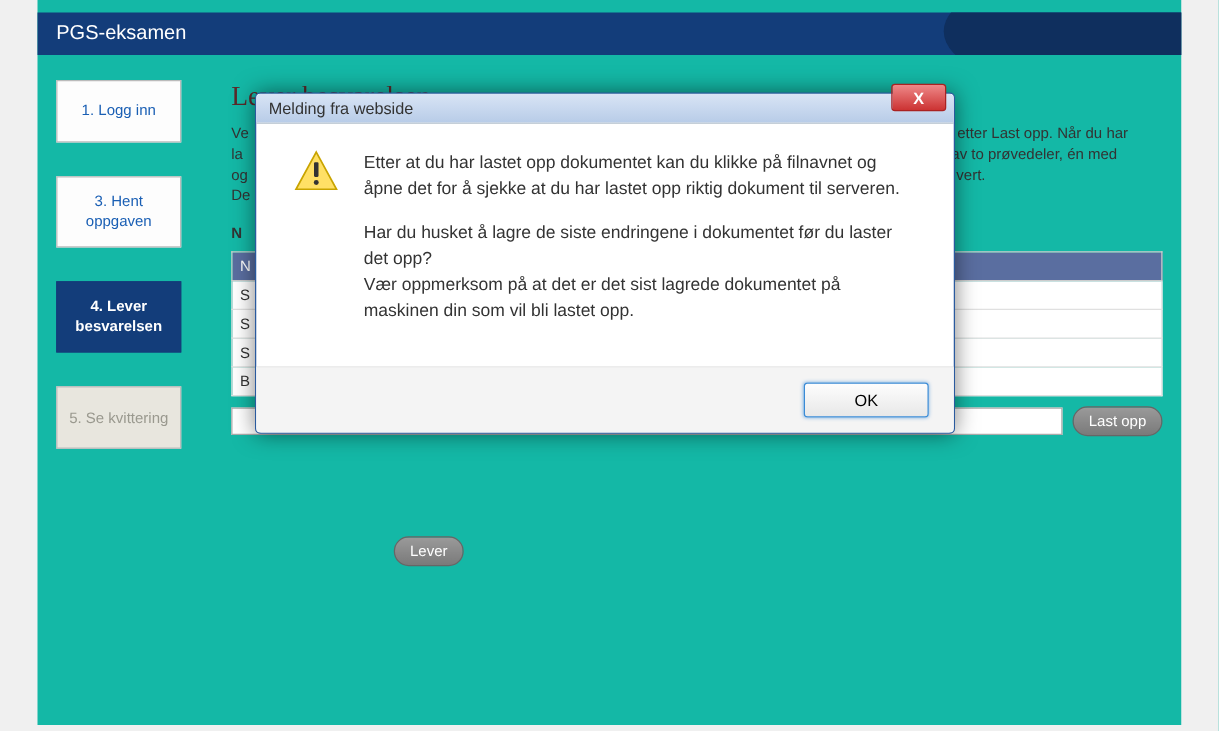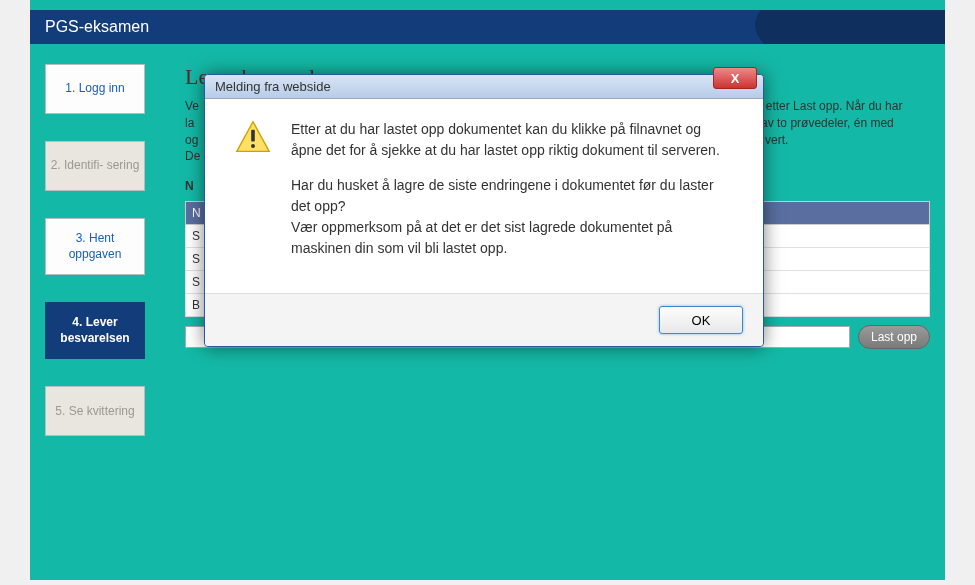--- a/index.html
+++ b/index.html
@@ -196,21 +196,21 @@
     }
     .warn-icon svg { width: 100%; height: 100%; }
     .modal-footer {
       border-top: 1px solid #ddd;
       padding: 12px 20px;
       text-align: right;
       background: #f4f4f4;
       border-radius: 0 0 4px 4px;
     }
     .ok-btn {
-      width: 84px;
+      width: 100px;
       height: 28px;
       background: linear-gradient(#fdfdfd, #e8e8e8);
       border: 1px solid #3a8bd6;
       box-shadow: 0 0 3px rgba(58,139,214,0.6);
       border-radius: 3px;
       font-size: 13px;
       cursor: pointer;
     }
   </style>
 </head>
@@ -221,24 +221,20 @@
 
   <div class="header-bar">
     <div class="header-curve"></div>
     <span>PGS-eksamen</span>
   </div>
 
   <div class="content-area">
     <div class="sidebar">
       <div class="step-box step-linkable">
         <span>1. Logg inn</span>
-      </div>
-      <div class="step-box">
-        <span>2. Identifi-
-sering</span>
       </div>
       <div class="step-box step-linkable">
         <span>3. Hent oppgaven</span>
       </div>
       <div class="step-box step-active">
         <span>4. Lever besvarelsen</span>
       </div>
       <div class="step-box">
         <span>5. Se kvittering</span>
       </div>
@@ -278,20 +274,23 @@
               <td>B</td>
             </tr>
       </tbody>
         </table>
 
       <div class="file-input-row">
         <div class="file-input"></div>
         <button class="btn-gray">Last opp</button>
       </div>
 
+      <div class="lever-row">
+        <button class="btn-gray">Lever</button>
+      </div>
     </div>
   </div>
 </div>
 
 <div class="modal-overlay">
   <div class="modal-titlebar">
     <span>Melding fra webside</span>
     <div class="modal-close">
       <span>X</span>
     </div>

